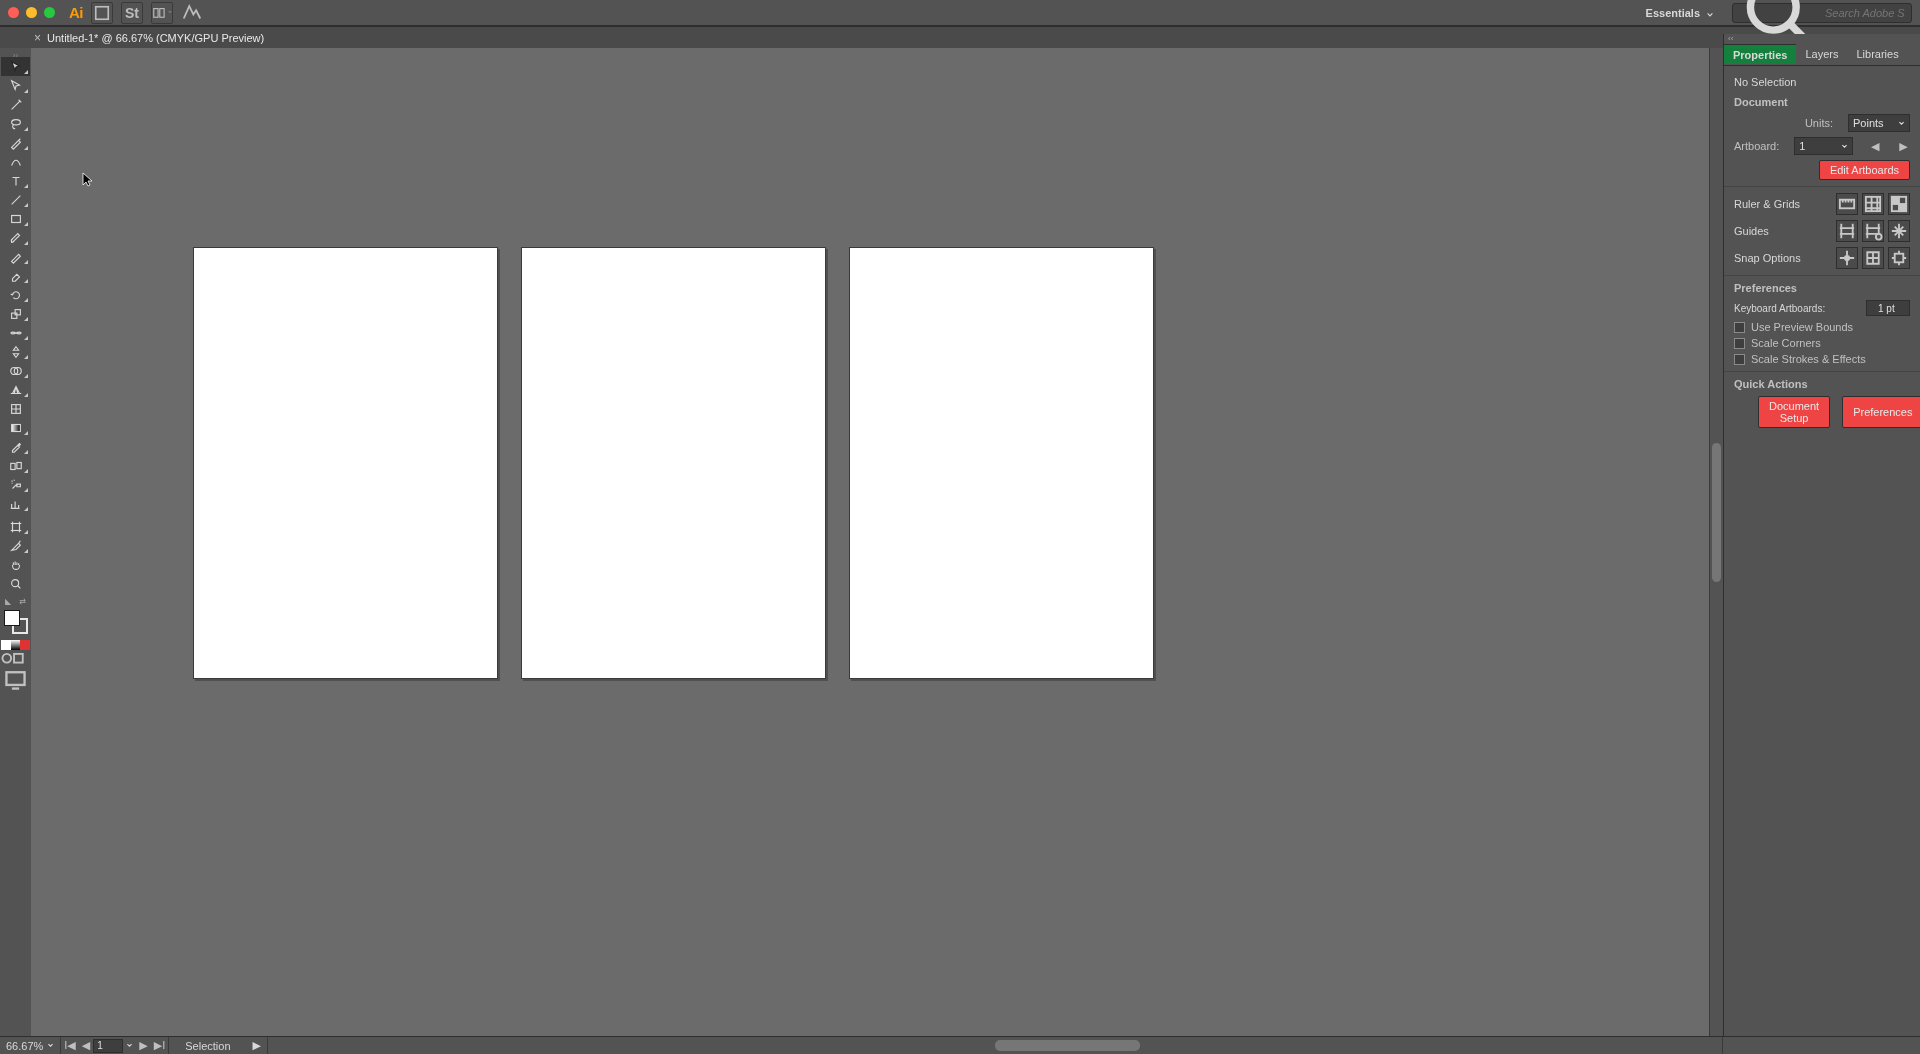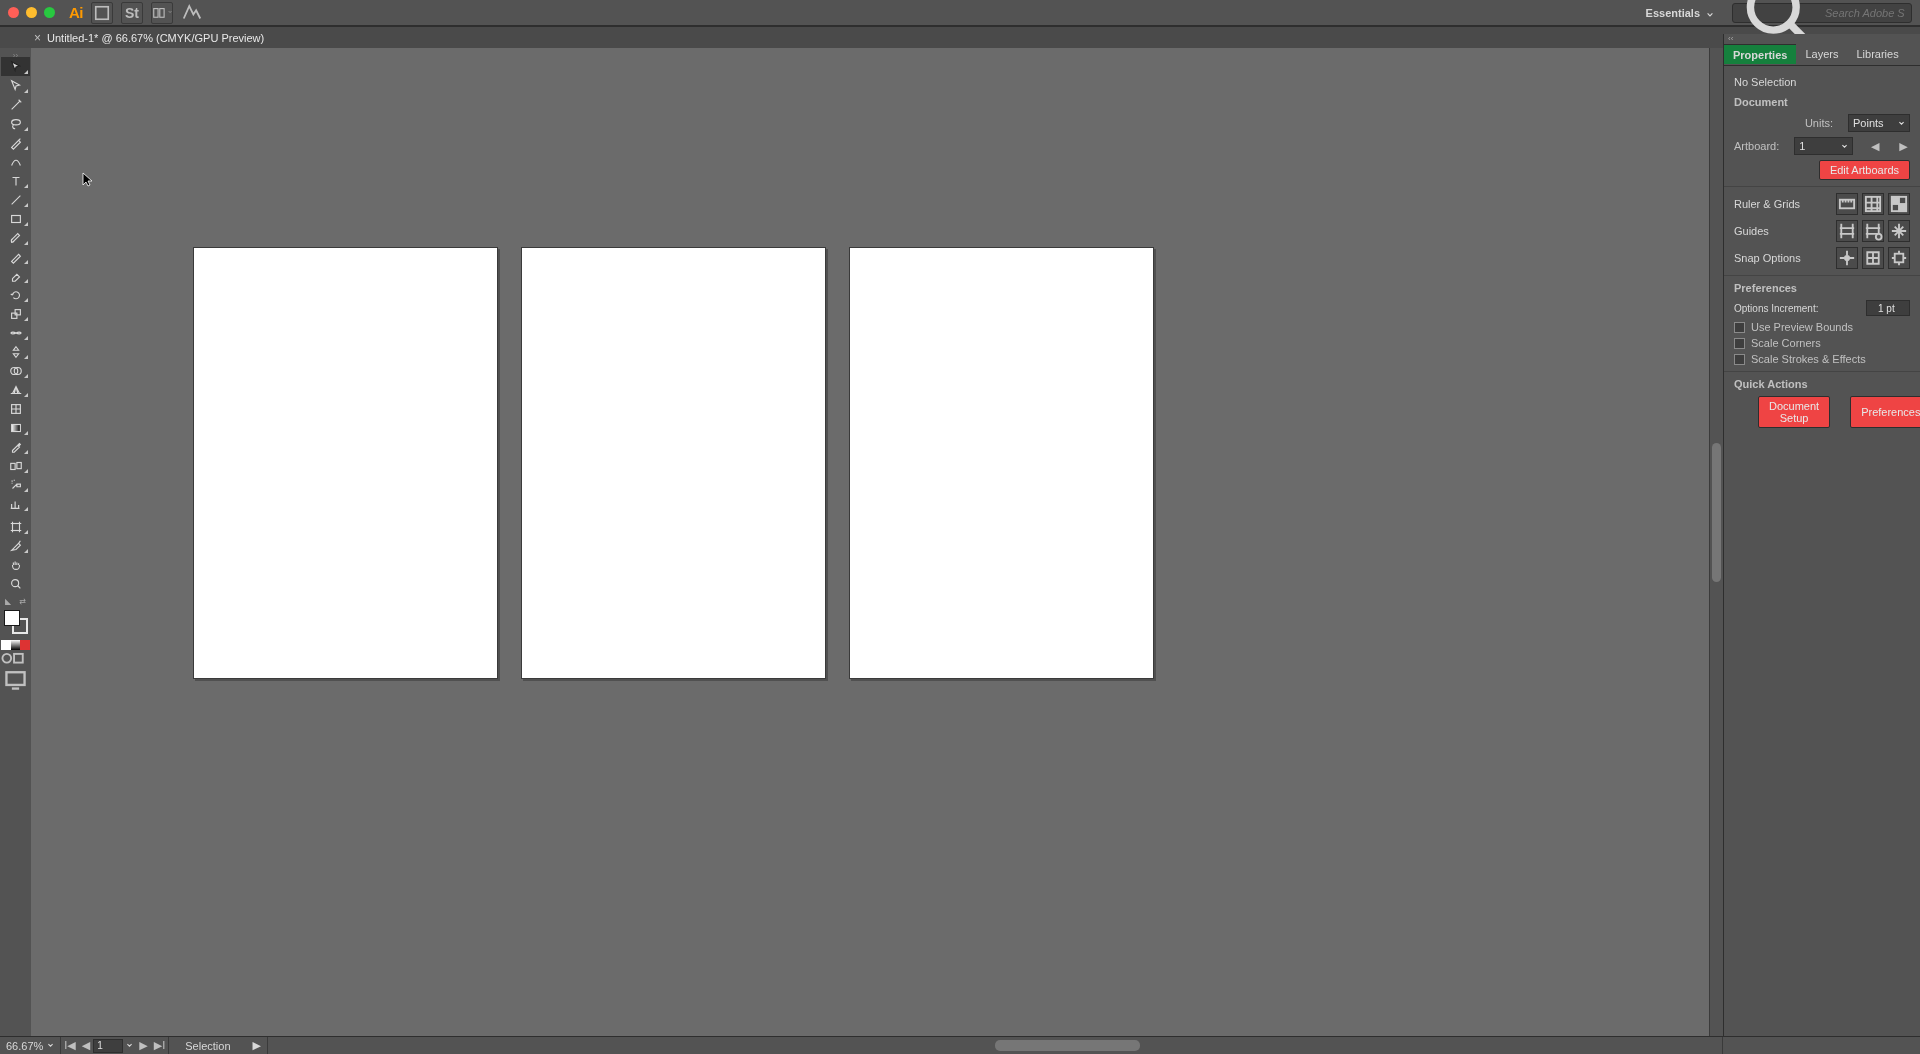--- a/index.html
+++ b/index.html
@@ -64,21 +64,21 @@
 .row .lbl { flex:1; text-align:right; font-size:11px; color:#c0c0c0; }
 .sel { background:#3e3e3e; border:1px solid #2e2e2e; color:#e0e0e0; font-size:11px; height:18px; width:62px; padding:0 4px; display:flex; align-items:center; justify-content:space-between; cursor:pointer; }
 .sel svg { width:7px; height:7px; }
 .nav-arrow { width:14px; text-align:center; cursor:pointer; color:#c0c0c0; }
 .btn { background:#ef4444; border:1px solid #2e2e2e; padding:3px 10px; font-size:11px; color:#e8e8e8; cursor:pointer; border-radius:2px; }
 .icon-btn { width:22px; height:22px; background:#4b4b4b; border:1px solid #2e2e2e; display:flex; align-items:center; justify-content:center; cursor:pointer; color:#c8c8c8; }
 .icon-row { display:flex; gap:4px; }
 .chk-row { display:flex; align-items:center; gap:6px; margin:4px 0; font-size:11px; color:#c0c0c0; }
 .chk { width:11px; height:11px; border:1px solid #8a8a8a; background:#3e3e3e; cursor:pointer; }
 .num-field { background:#3e3e3e; border:1px solid #2e2e2e; color:#e0e0e0; width:44px; height:16px; font-size:10px; padding:0 11px; }
-.qa-row { display:flex; gap:20px; margin-top:6px;padding-left:24px; }
+.qa-row { display:flex; gap:12px; margin-top:6px;padding-left:24px; }
 
 
 .status { position:absolute; left:0; right:0; bottom:0; height:18px; background:#535353; border-top:1px solid #2e2e2e; display:flex; align-items:center; font-size:11px; color:#d8d8d8; }
 .zoom-box { display:flex; align-items:center; gap:4px; padding:0 6px; border-right:1px solid #3a3a3a; height:100%; }
 .zoom-box svg{width:7px;height:7px;}
 .ab-nav { display:flex; align-items:center; height:100%; border-right:1px solid #3a3a3a; }
 .ab-nav span { padding:0 3px; cursor:pointer; color:#c0c0c0; }
 .ab-field { background:#3e3e3e; border:1px solid #2e2e2e; width:30px; height:14px; font-size:10px; padding:0 3px; color:#e0e0e0; }
 .status .tool-name { padding:0 16px; }
 .status .play { cursor:pointer; padding:0 6px; }
@@ -435,21 +435,21 @@
               <rect x="4" y="4" width="6" height="6"></rect>
               <path d="M2 7h2M10 7h2M7 2v2M7 10v2"></path>
             </svg>
           </div>
       </div>
     </div>
 
     <div class="hr"></div>
     <div class="sec-sub">Preferences</div>
     <div class="row">
-      <span style="flex:1;font-size:10px;">Options Increment:</span>
+      <span style="flex:1;font-size:10px;">Keyboard Artboards:</span>
       <input class="num-field" value="1 pt" style="">
     </div>
     <div class="chk-row">
         <div class="chk"></div>
         <span>Use Preview Bounds</span>
       </div>
     <div class="chk-row">
         <div class="chk"></div>
         <span>Scale Corners</span>
       </div>

